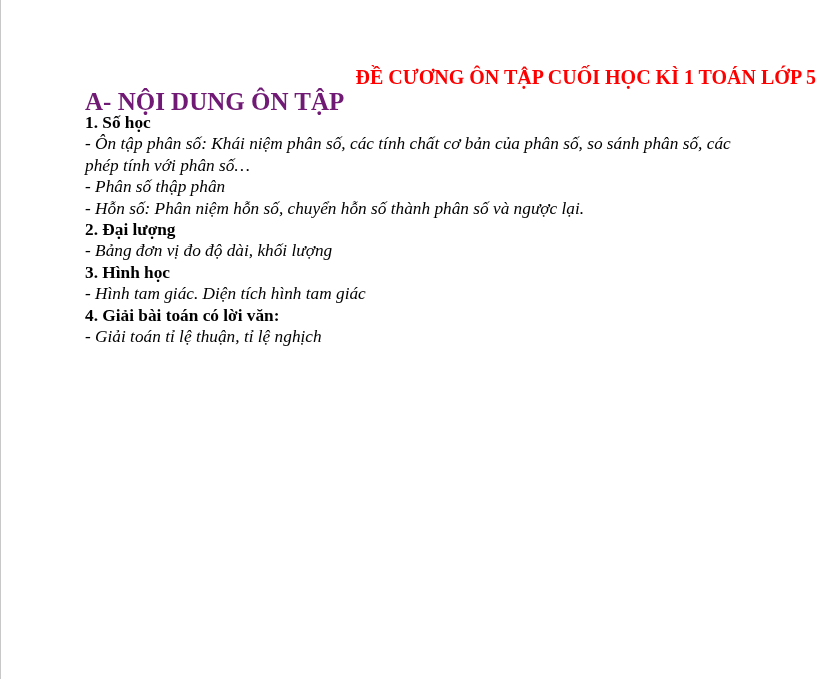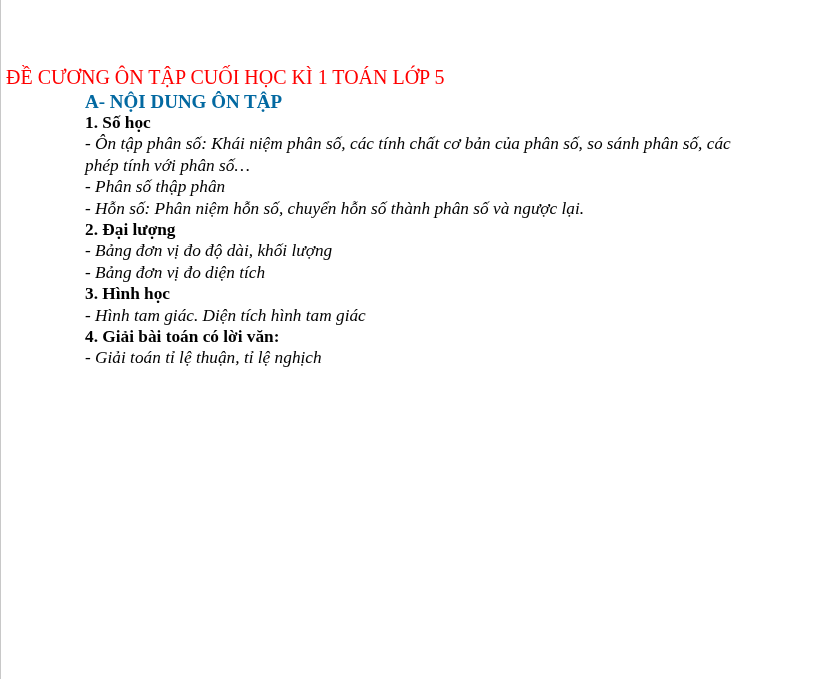--- a/index.html
+++ b/index.html
@@ -21,37 +21,37 @@
       top: 0;
       width: 1px;
       height: 679px;
       background: #c8c8c8;
     }
     .title {
       position: absolute;
       left: 0;
       top: 64px;
       width: 816px;
-      text-align: left;
-      font-weight: normal;
+      text-align: right;
+      font-weight: bold;
       font-size: 20px;
       line-height: 26px;
       color: #ff0000;
       white-space: nowrap;
       padding-left: 6px;
       box-sizing: border-box;
     }
     .section-heading {
       position: absolute;
       left: 85px;
       top: 90px;
       font-weight: bold;
-      font-size: 19px;
+      font-size: 25px;
       line-height: 24px;
-      color: #0369a1;
+      color: #701a75;
       white-space: nowrap;
     }
     .body {
       position: absolute;
       left: 85px;
       top: 112px;
       width: 650px;
       font-size: 17.3px;
       line-height: 21.4px;
     }
@@ -76,20 +76,19 @@
 <div class="section-heading">A- NỘI DUNG ÔN TẬP</div>
 
 <div class="body">
   <div class="sub-heading">1. Số học</div>
   <div class="item">- Ôn tập phân số: Khái niệm phân số, các tính chất cơ bản của phân số, so sánh phân số, các phép tính với phân số…</div>
   <div class="item nowrap">- Phân số thập phân</div>
   <div class="item nowrap">- Hỗn số: Phân niệm hỗn số, chuyển hỗn số thành phân số và ngược lại.</div>
 
   <div class="sub-heading">2. Đại lượng</div>
   <div class="item nowrap">- Bảng đơn vị đo độ dài, khối lượng</div>
-  <div class="item nowrap">- Bảng đơn vị đo diện tích</div>
 
   <div class="sub-heading">3. Hình học</div>
   <div class="item nowrap">- Hình tam giác. Diện tích hình tam giác</div>
 
   <div class="sub-heading">4. Giải bài toán có lời văn:</div>
   <div class="item nowrap">- Giải toán tỉ lệ thuận, tỉ lệ nghịch</div>
 </div>
 
 </body></html>

